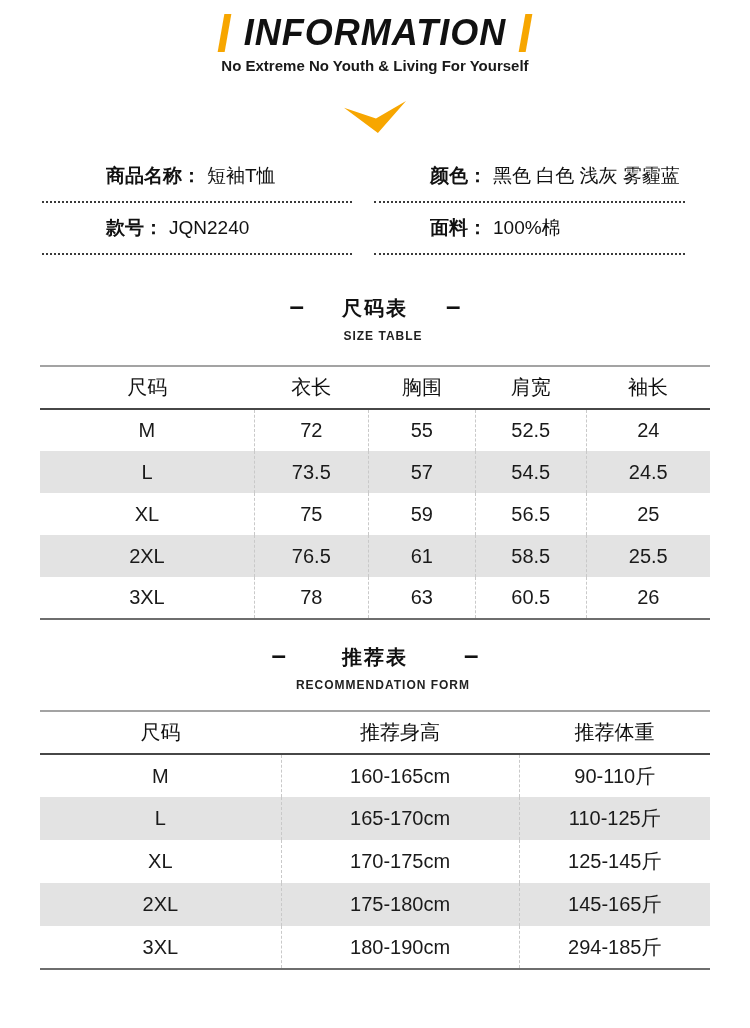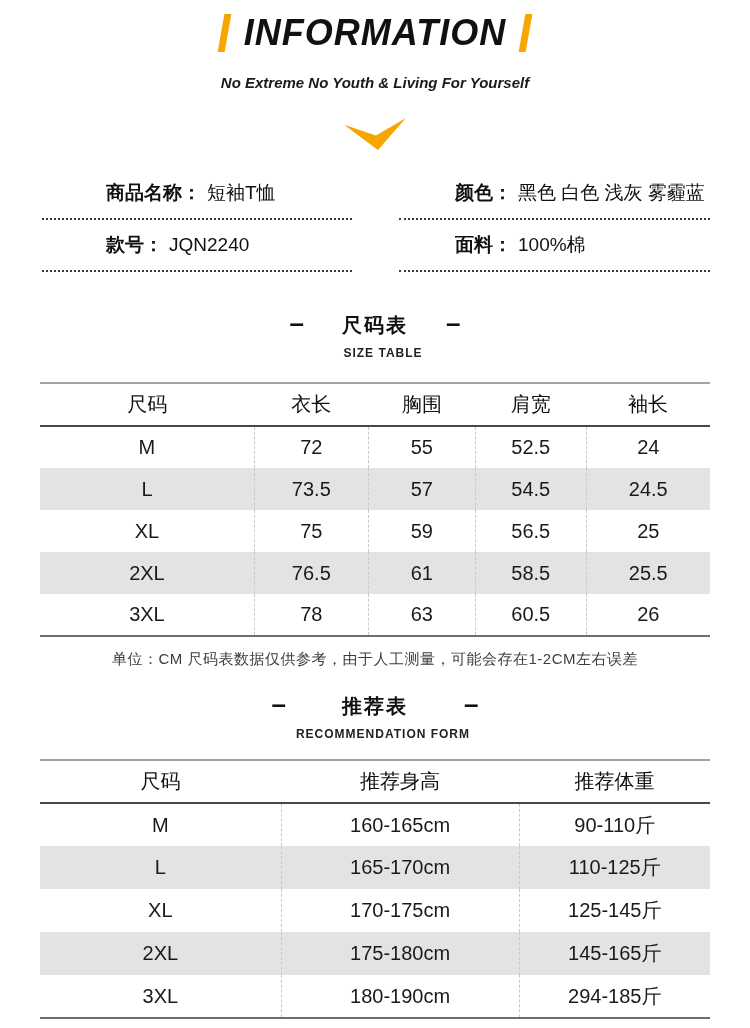--- a/index.html
+++ b/index.html
@@ -35,42 +35,41 @@
     font-size: 36px;
     font-weight: 800;
     font-style: italic;
     letter-spacing: 1px;
     white-space: nowrap;
     display: flex;
     gap: 18px;
     align-items: baseline;
   }
   .page-subtitle {
-    margin-top: 20px;
+    margin-top: 3px;
     text-align: center;
     font-size: 15px;
     font-weight: 700;
-    font-style: italic;
     color: #1a1a1a;
   }
 
   
   .chevron-wrap {
     margin-top: 27px;
     display: flex;
     justify-content: center;
   }
   .chevron-wrap svg { display: block; }
 
   
   .info-grid {
     margin: 18px 40px 0 42px;
     display: grid;
     grid-template-columns: 310px 311px;
-    column-gap: 47px;
+    column-gap: 22px;
   }
   .info-field {
     height: 52px;
     display: flex;
     align-items: center;
     border-bottom: 2px dotted #3a3a3a;
     padding-left: 64px;
     font-size: 19px;
     white-space: nowrap;
   }
@@ -235,21 +234,20 @@
       <tr>
         <td>3XL</td>
         <td>78</td>
         <td>63</td>
         <td>60.5</td>
         <td>26</td>
       </tr>
     </tbody>
   </table>
 
-  <div class="size-note">单位：CM  尺码表数据仅供参考，由于人工测量，可能会存在1-2CM左右误差</div>
 
   <div class="rec-title-block">
     <div class="section-title-row" style="gap:56px;">
       <span class="dash">–</span>
       <span class="title-text">推荐表</span>
       <span class="dash">–</span>
     </div>
     <div class="section-subtitle">RECOMMENDATION FORM</div>
   </div>
 

